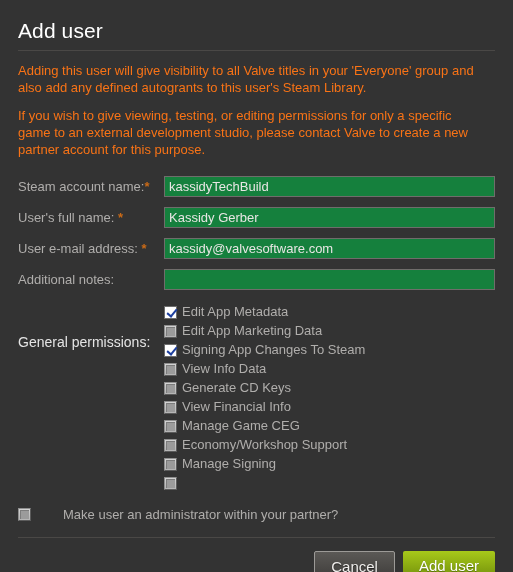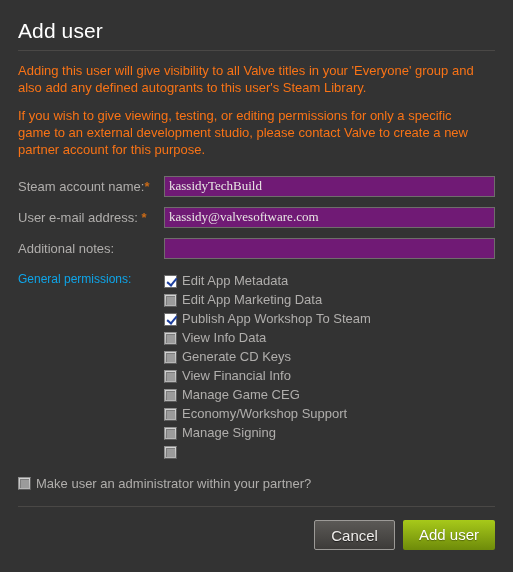--- a/index.html
+++ b/index.html
@@ -67,42 +67,43 @@
     white-space: nowrap;
   }
   .req {
     color: #c96a17;
     font-weight: bold;
   }
   .field-input {
     flex: 1 1 auto;
     box-sizing: border-box;
     height: 21px;
-    background: #701a75;
+    background: #15803d;
     border: 1px solid #6f6d6b;
     color: #e8e6e4;
     font-size: 13px;
-    font-family: Liberation Serif, serif;
+    font-family: Liberation Sans, sans-serif;
     padding: 0 4px;
     outline: none;
     border-radius: 0;
   }
   .field-input::placeholder {
     color: #6d6b69;
   }
   .perms-row {
     display: flex;
     margin-top: 12px;
   }
   .perms-label {
     width: 146px;
     flex: 0 0 146px;
-    font-size: 12px;
-    color: #0ea5e9;
+    font-size: 14px;
+    color: #e5e5e5;
     padding-top: 1px;
+    margin-top: 31px;
   }
   .perms-list {
     flex: 1 1 auto;
   }
   .check-row {
     display: flex;
     align-items: flex-end;
     height: 17px;
     margin-bottom: 2px;
   }
@@ -149,20 +150,21 @@
     color: #b0aeac;
     white-space: nowrap;
     line-height: 15px;
   }
   .admin-row {
     display: flex;
     align-items: center;
     margin-top: 14px;
     padding-left: 8px;
     height: 17px;
+    gap: 27px;
   }
   .bottom-rule {
     border: 0;
     border-top: 1px solid #4a4846;
     margin: 14px 8px 0 8px;
   }
   .buttons {
     display: flex;
     justify-content: flex-end;
     align-items: center;
@@ -209,20 +211,24 @@
     <p class="p2">If you wish to give viewing, testing, or editing permissions for only a specific game to an external development studio, please contact Valve to create a new partner account for this purpose.</p>
   </div>
 
   <div class="form">
 
     <div class="field-row">
       <div class="field-label"><span>Steam account name:</span><span class="req">*</span></div>
       <input class="field-input" type="text" value="kassidyTechBuild" style="">
     </div>
 
+    <div class="field-row">
+      <div class="field-label"><span>User's full name: </span><span class="req">*</span></div>
+      <input class="field-input" type="text" value="Kassidy Gerber" style="">
+    </div>
 
     <div class="field-row">
       <div class="field-label"><span>User e-mail address: </span><span class="req">*</span></div>
       <input class="field-input" type="text" value="kassidy@valvesoftware.com" style="">
     </div>
 
     <div class="field-row">
       <div class="field-label"><span>Additional notes:</span><span class="req"></span></div>
       <input class="field-input" type="text" value="" style="">
     </div>
@@ -236,21 +242,21 @@
           <span class="check-label">Edit App Metadata</span>
         </div>
 
         <div class="check-row">
           <span class="cbox"></span>
           <span class="check-label">Edit App Marketing Data</span>
         </div>
 
         <div class="check-row">
           <span class="cbox checked"></span>
-          <span class="check-label">Publish App Workshop To Steam</span>
+          <span class="check-label">Signing App Changes To Steam</span>
         </div>
 
         <div class="check-row">
           <span class="cbox"></span>
           <span class="check-label">View Info Data</span>
         </div>
 
         <div class="check-row">
           <span class="cbox"></span>
           <span class="check-label">Generate CD Keys</span>

